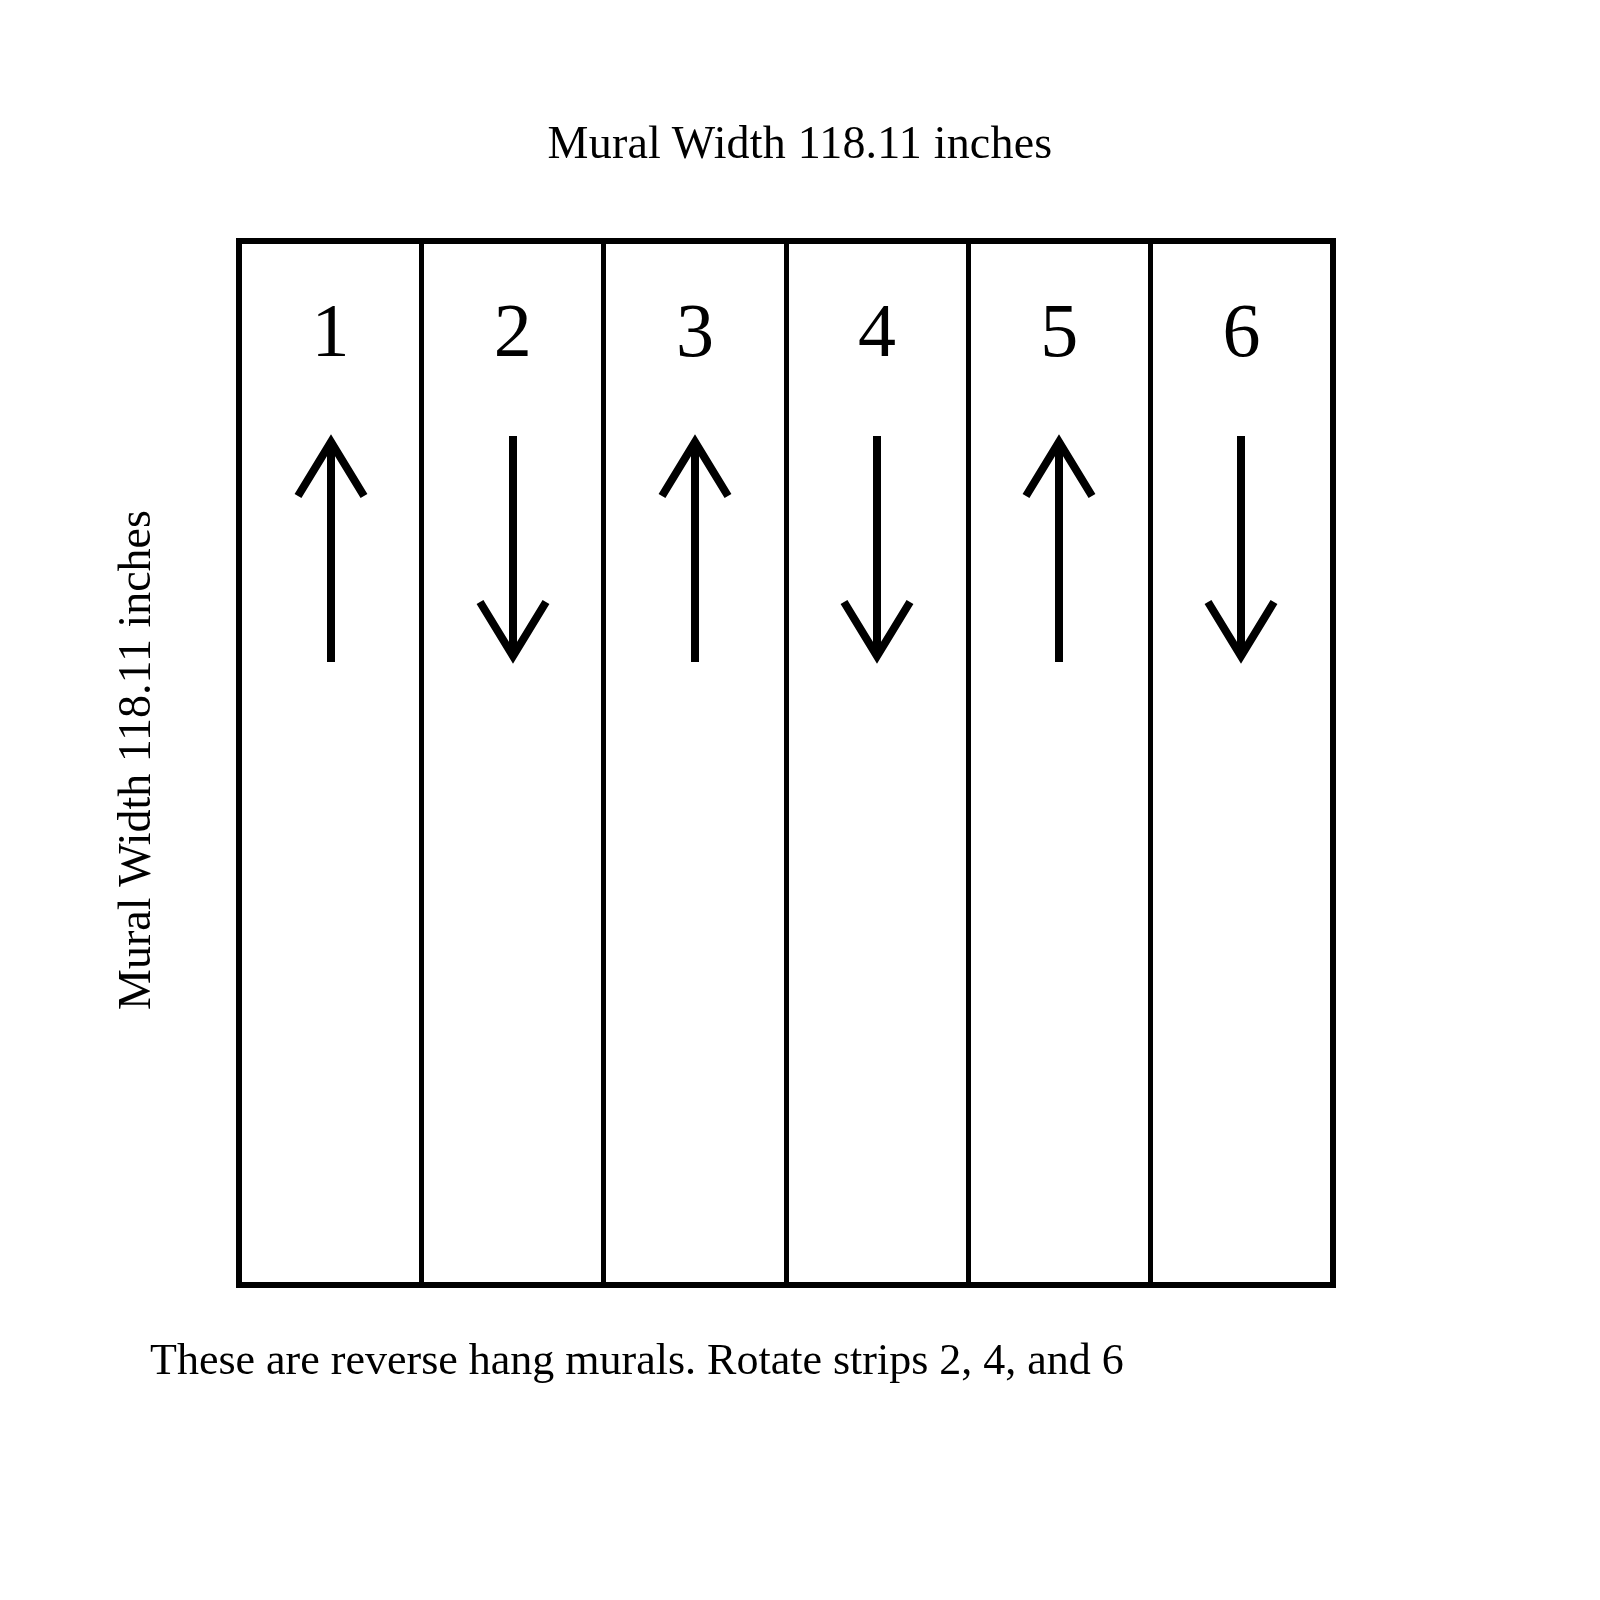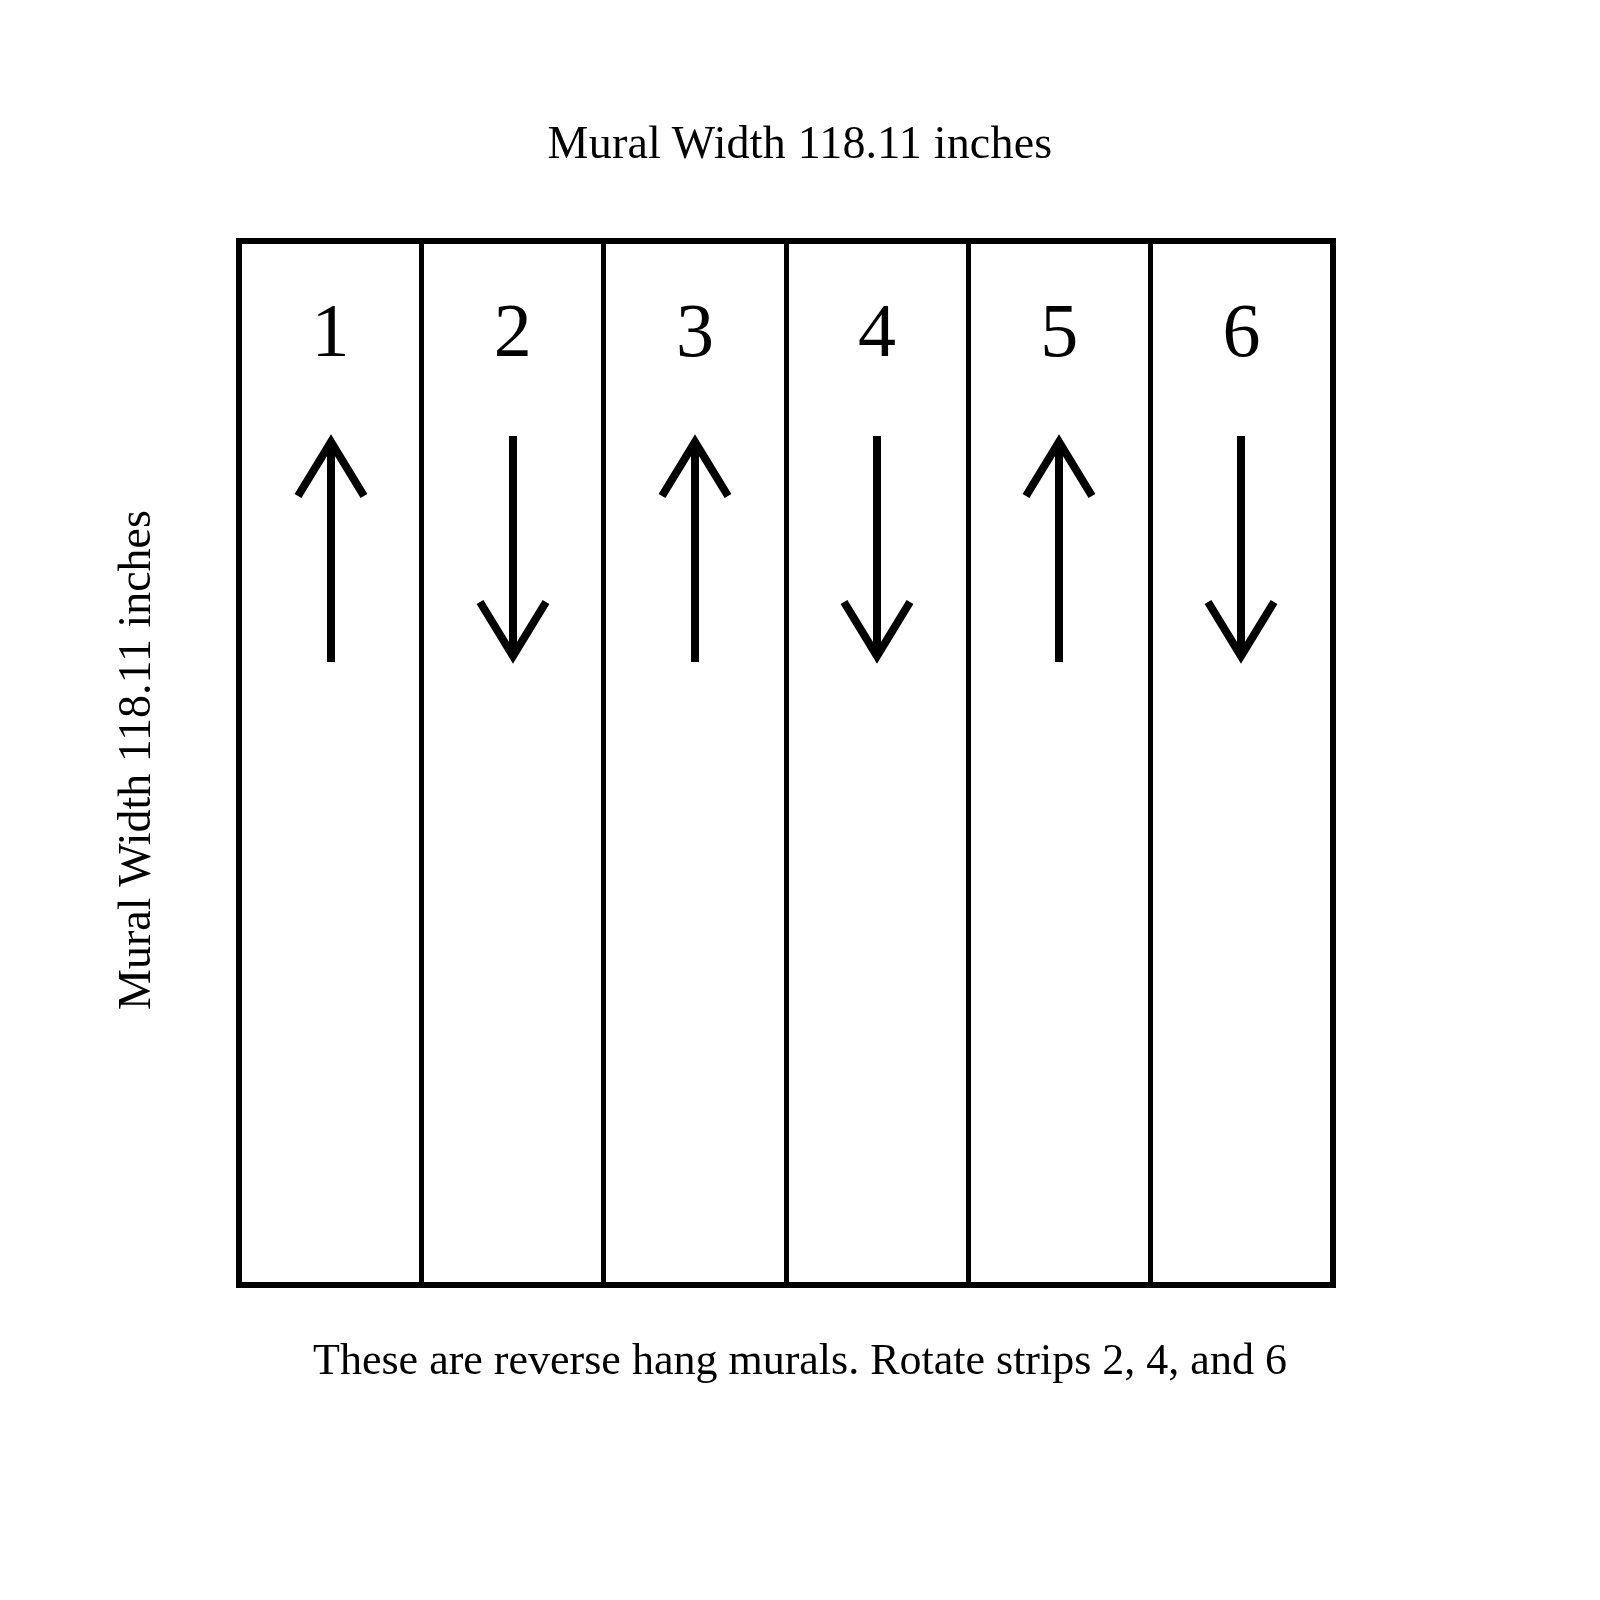--- a/index.html
+++ b/index.html
@@ -99,21 +99,21 @@
     width: 90px;
     height: 230px;
   }
 
   
   .caption {
     position: absolute;
     left: 150px;
     top: 1330px;
     width: 1300px;
-    text-align: center;
+    text-align: left;
     font-size: 44px;
     line-height: 1.35;
   }
   .caption .line {
     display: block;
   }
 </style>
 </head>
 <body>
 

